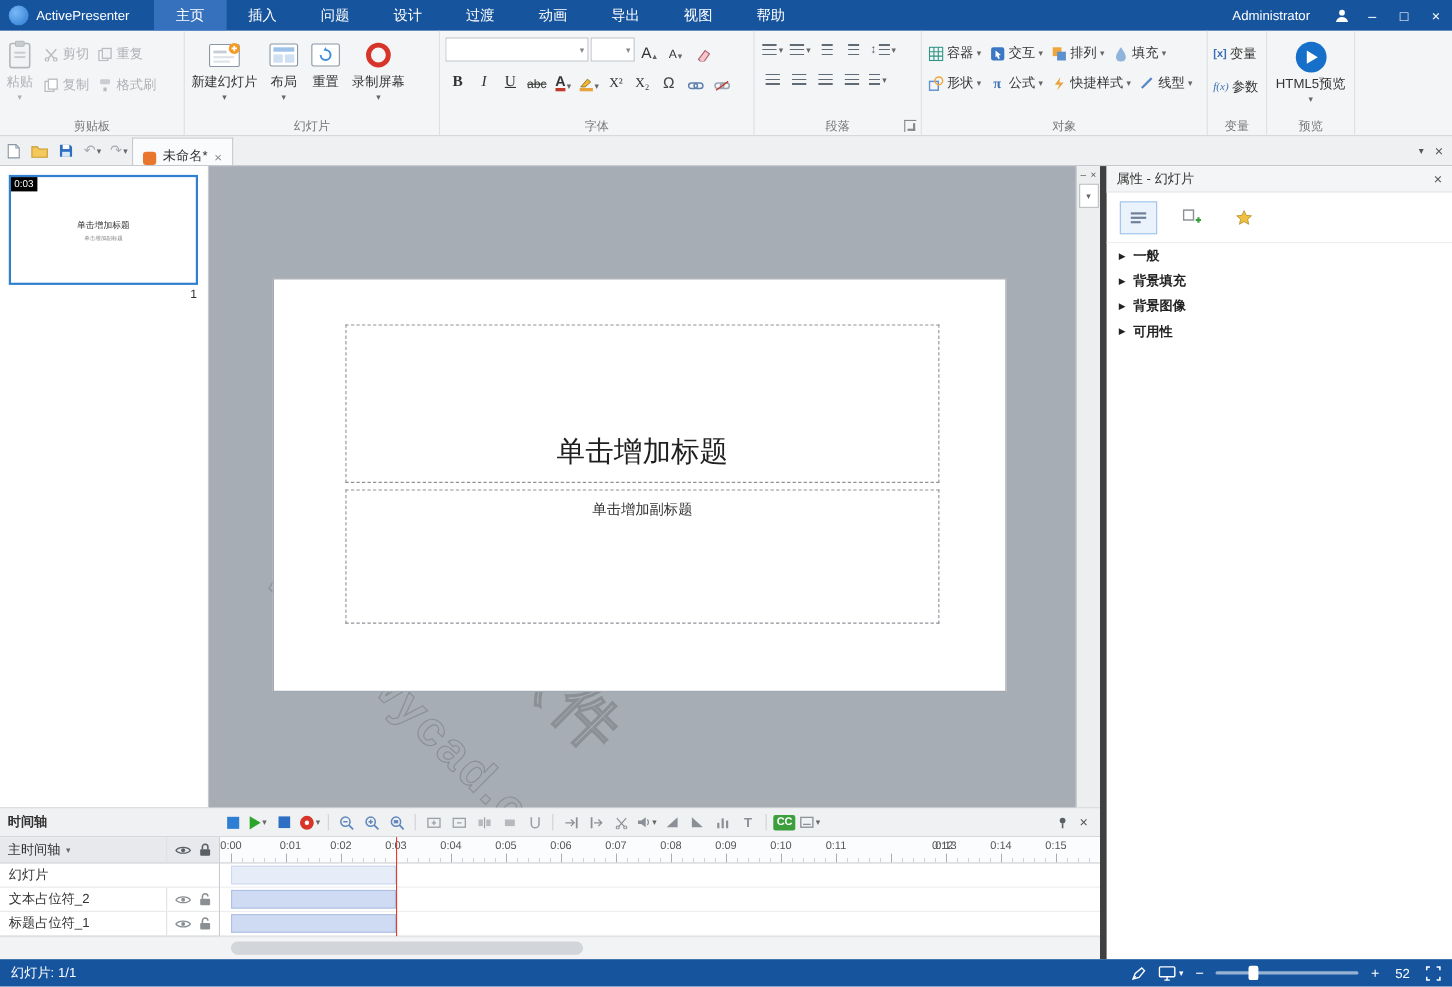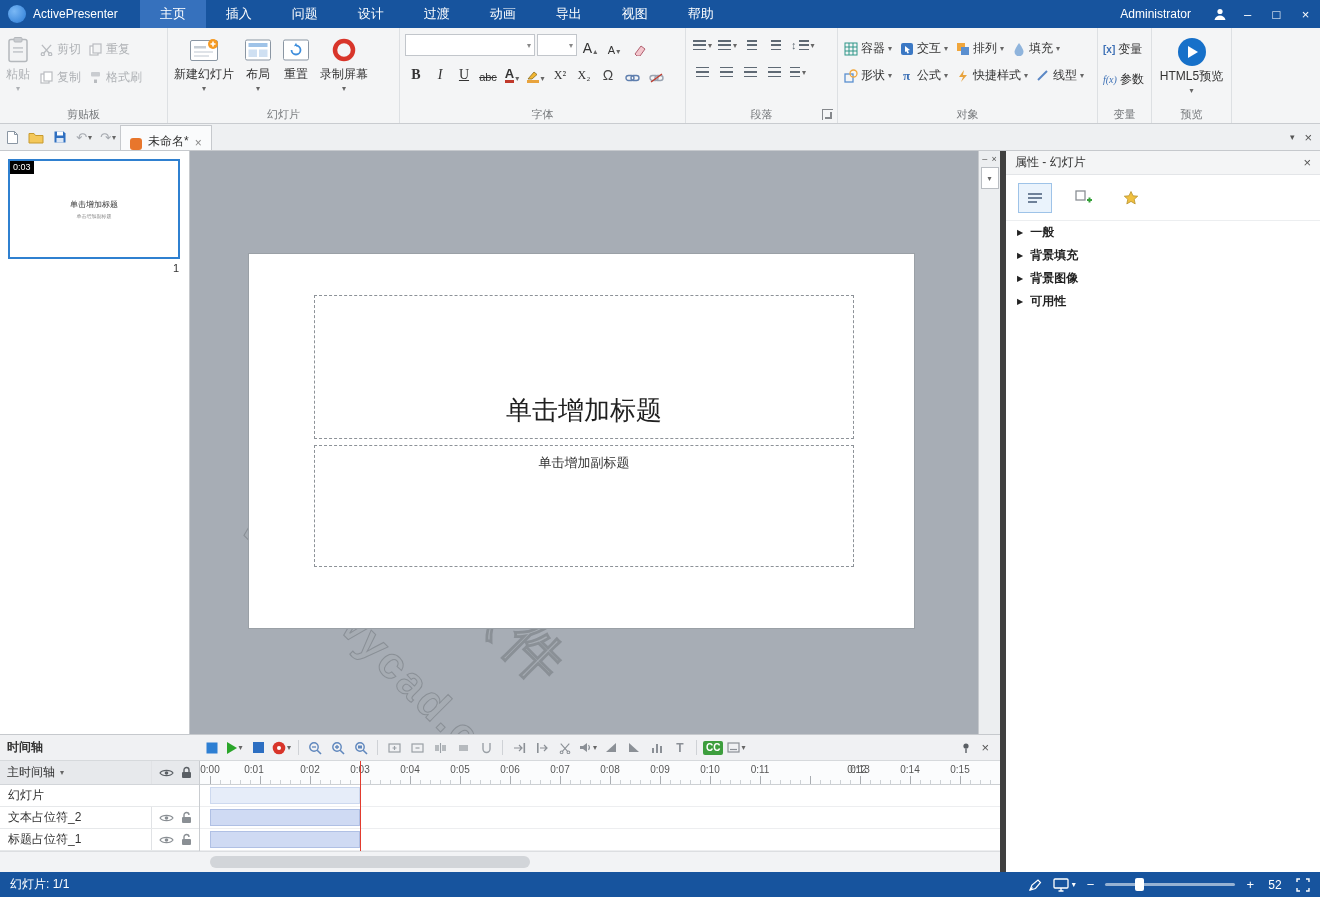--- a/index.html
+++ b/index.html
@@ -816,21 +816,21 @@
                       <rect x="1" y="6" width="9" height="6" rx="1" fill="#8a8f94"></rect>
                       <path d="M3 6V4a2.5 2.5 0 015 0" fill="none" stroke="#8a8f94" stroke-width="1.4"></path>
                     </svg>
                   </span>
               </span>
             </div>
           </div>
           <div class="tl-lanes">
             <div class="ruler">
                 <span class="ruler-label" style="left: 10px;">0:00</span>
-                <span class="ruler-label" style="left: 54px;">0:01</span>
+                <span class="ruler-label" style="left: 64px;">0:01</span>
                 <span class="ruler-label" style="left: 110px;">0:02</span>
                 <span class="ruler-label" style="left: 160px;">0:03</span>
                 <span class="ruler-label" style="left: 210px;">0:04</span>
                 <span class="ruler-label" style="left: 260px;">0:05</span>
                 <span class="ruler-label" style="left: 310px;">0:06</span>
                 <span class="ruler-label" style="left: 360px;">0:07</span>
                 <span class="ruler-label" style="left: 410px;">0:08</span>
                 <span class="ruler-label" style="left: 460px;">0:09</span>
                 <span class="ruler-label" style="left: 510px;">0:10</span>
                 <span class="ruler-label" style="left: 560px;">0:11</span>

